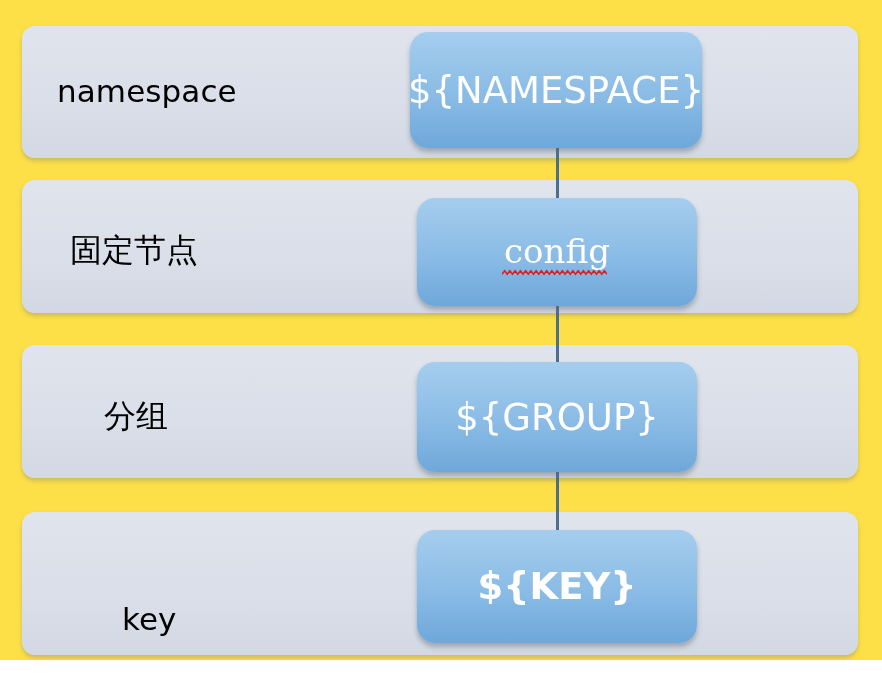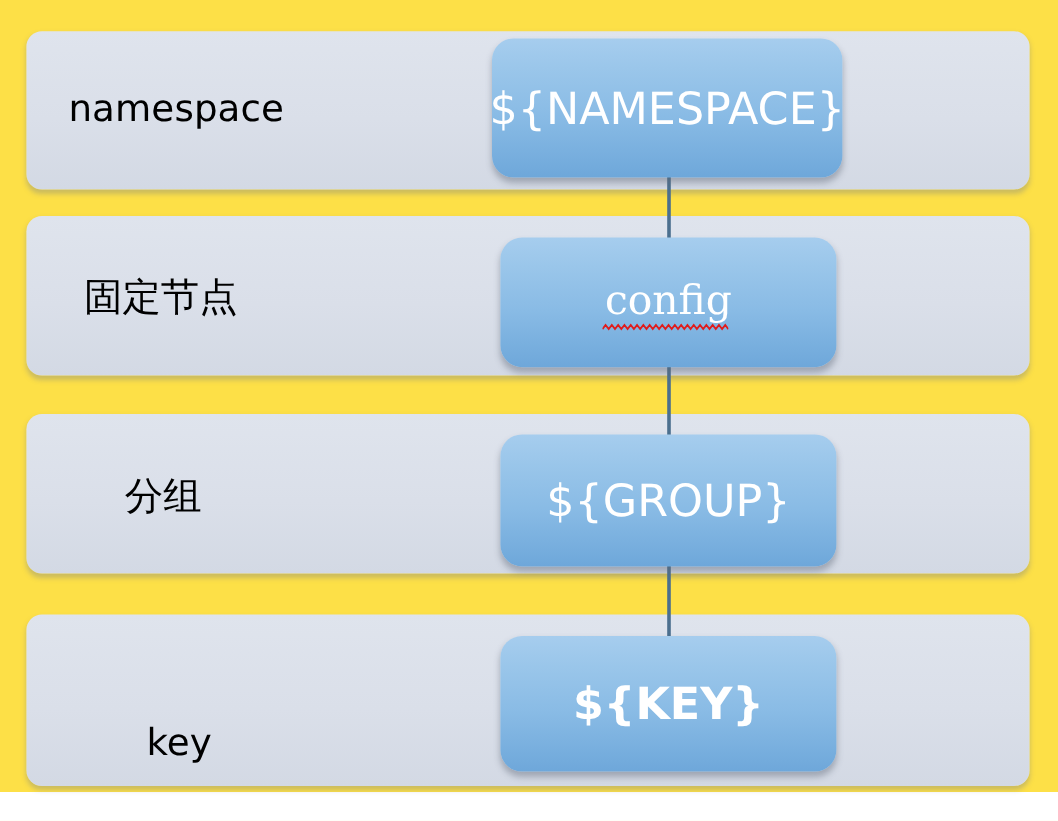--- a/index.html
+++ b/index.html
@@ -43,21 +43,21 @@
     color: #000000;
     white-space: nowrap;
     line-height: 1;
   }
   .row-label.latin {
     font-family: "DejaVu Sans", "Liberation Sans", sans-serif;
     font-size: 31px;
     letter-spacing: 0.1px;
   }
   .row-label.cjk {
-    font-family: Liberation Mono, monospace;
+    font-family: Liberation Serif, serif;
     font-size: 32px;
   }
   .lbl-1 { left: 57px;  top: 76px; }
   .lbl-2 { left: 70px;  top: 234px; }
   .lbl-3 { left: 104px; top: 400px; }
   .lbl-4 { left: 122px; top: 604px; }
 
   
   .connector {
     position: absolute;

